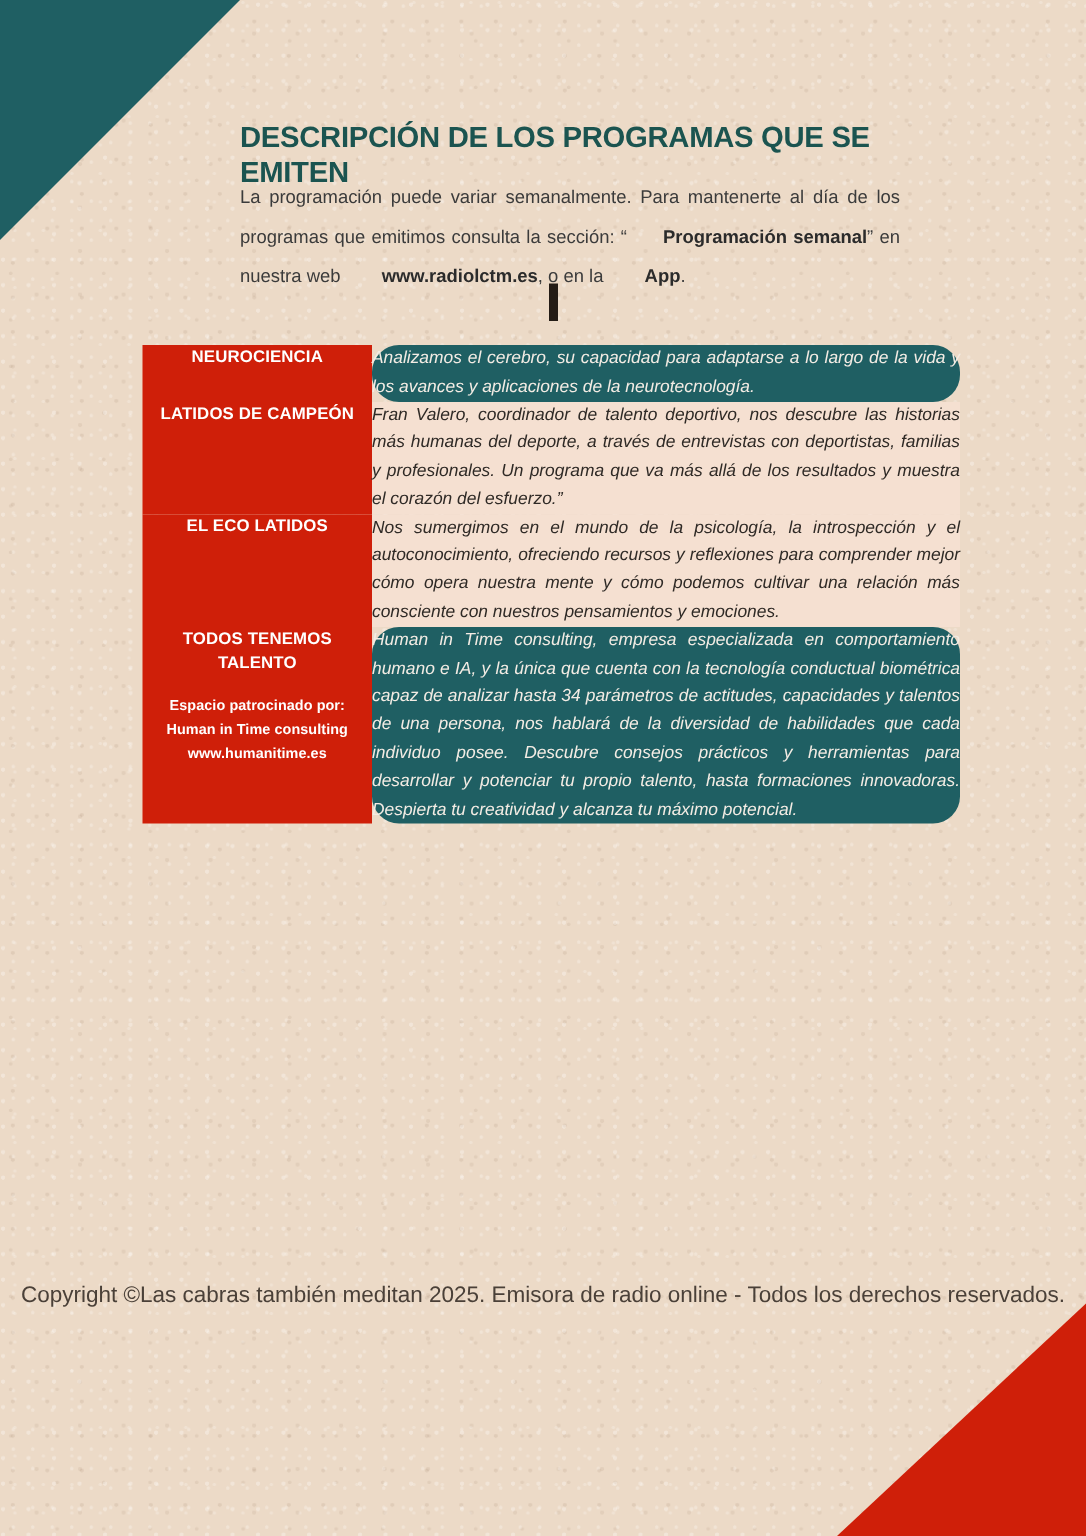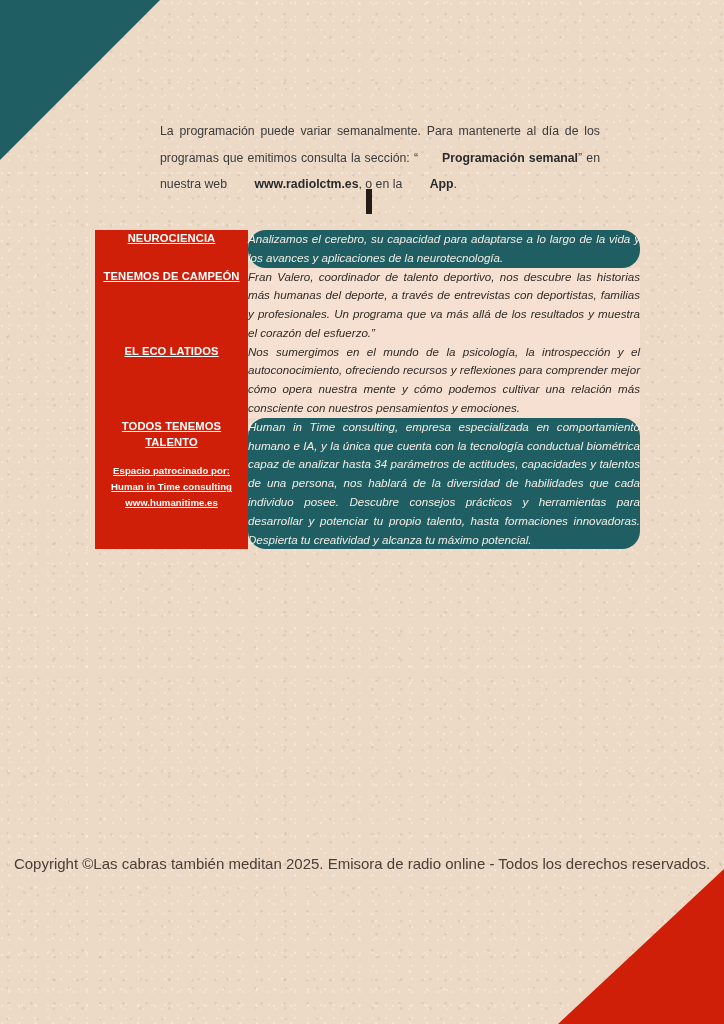--- a/index.html
+++ b/index.html
@@ -97,21 +97,20 @@
   .cell-name {
     width: 153px;
     background: #cf1f09;
     color: #ffffff;
     font-size: 11.2px;
     font-weight: bold;
     text-align: center;
     letter-spacing: 0.1px;
     padding: 12px 8px 10px 8px;
     line-height: 1.45;
-    text-decoration: underline;
   }
   .cell-desc {
     width: 392px;
     font-size: 11.6px;
     font-style: italic;
     line-height: 1.62;
     text-align: justify;
     padding: 13px 16px 13px 14px;
   }
   tr.dark .cell-desc {
@@ -145,35 +144,36 @@
   }
 </style>
 </head>
 <body>
 
 <div id="page">
 
   <div class="corner-tl"></div>
   <div class="corner-br"></div>
 
+  <h1 class="page-title">DESCRIPCIÓN DE LOS PROGRAMAS QUE SE EMITEN</h1>
 
   <p class="intro"><span>La programación puede variar semanalmente. Para mantenerte al día de los programas que emitimos consulta la sección: “</span><b>Programación semanal</b><span>” en nuestra web </span><b>www.radiolctm.es</b><span>, o en la </span><b>App</b><span>.</span></p>
 
   <div class="cursor-bar"></div>
 
   <table class="programs-table">
     <tbody>
 
       <tr class="dark">
         <td class="cell-name"><span>NEUROCIENCIA</span></td>
         <td class="cell-desc">Analizamos el cerebro, su capacidad para adaptarse a lo largo de la vida y los avances y aplicaciones de la neurotecnología.</td>
       </tr>
 
       <tr class="light">
-        <td class="cell-name"><span>TENEMOS DE CAMPEÓN</span></td>
+        <td class="cell-name"><span>LATIDOS DE CAMPEÓN</span></td>
         <td class="cell-desc">Fran Valero, coordinador de talento deportivo, nos descubre las historias más humanas del deporte, a través de entrevistas con deportistas, familias y profesionales. Un programa que va más allá de los resultados y muestra el corazón del esfuerzo.”</td>
       </tr>
 
 
       <tr class="light">
         <td class="cell-name"><span>EL ECO LATIDOS</span></td>
         <td class="cell-desc">Nos sumergimos en el mundo de la psicología, la introspección y el autoconocimiento, ofreciendo recursos y reflexiones para comprender mejor cómo opera nuestra mente y cómo podemos cultivar una relación más consciente con nuestros pensamientos y emociones.</td>
       </tr>
 
 

